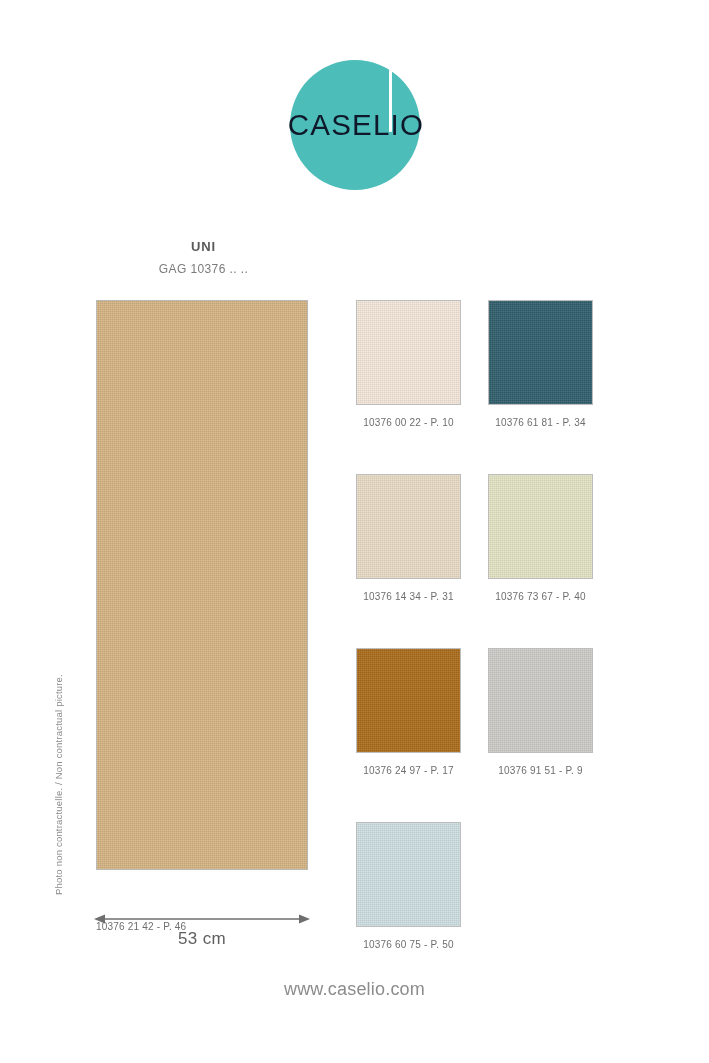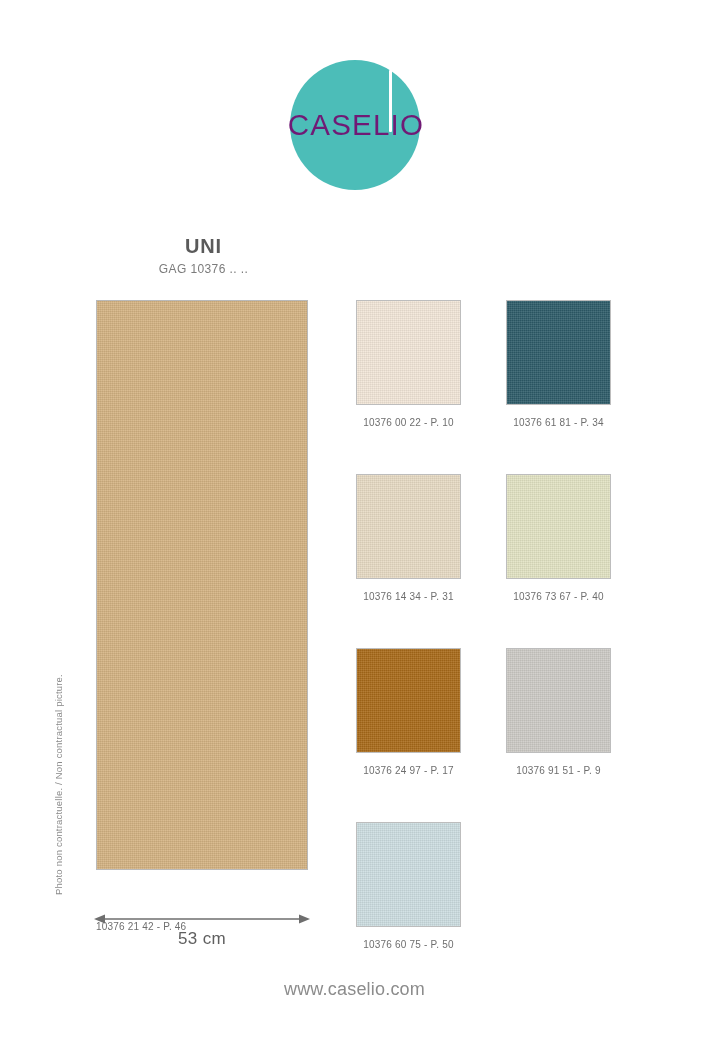--- a/index.html
+++ b/index.html
@@ -37,38 +37,38 @@
   }
   #logo-word {
     position: absolute;
     left: 0;
     top: 0;
     width: 130px;
     height: 130px;
     display: flex;
     align-items: center;
     justify-content: center;
-    color: #701a75;
+    color: #0f172a;
     font-size: 29.5px;
     letter-spacing: 1.2px;
     font-weight: 400;
     padding-left: 2px;
     box-sizing: border-box;
   }
 
   
   #title-block {
     position: absolute;
     left: 96px;
     top: 236px;
     width: 215px;
     text-align: center;
   }
   #title-main {
-    font-size: 20px;
+    font-size: 13px;
     font-weight: bold;
     color: #5a5a5a;
     letter-spacing: 0.8px;
     line-height: 21px;
   }
   #title-sub {
     font-size: 12px;
     font-weight: 400;
     color: #7b7b7b;
     letter-spacing: 0.4px;
@@ -156,21 +156,21 @@
 
   
   #swatch-grid {
     position: absolute;
     left: 356px;
     top: 300px;
     width: 262px;
   }
   .swatch-row {
     display: flex;
-    gap: 45px;
+    gap: 27px;
     margin-bottom: 46px;
   }
   .swatch-cell {
     width: 105px;
   }
   .swatch-chip {
     width: 105px;
     height: 105px;
     border: 1px solid #bdbdbd;
     box-sizing: border-box;

